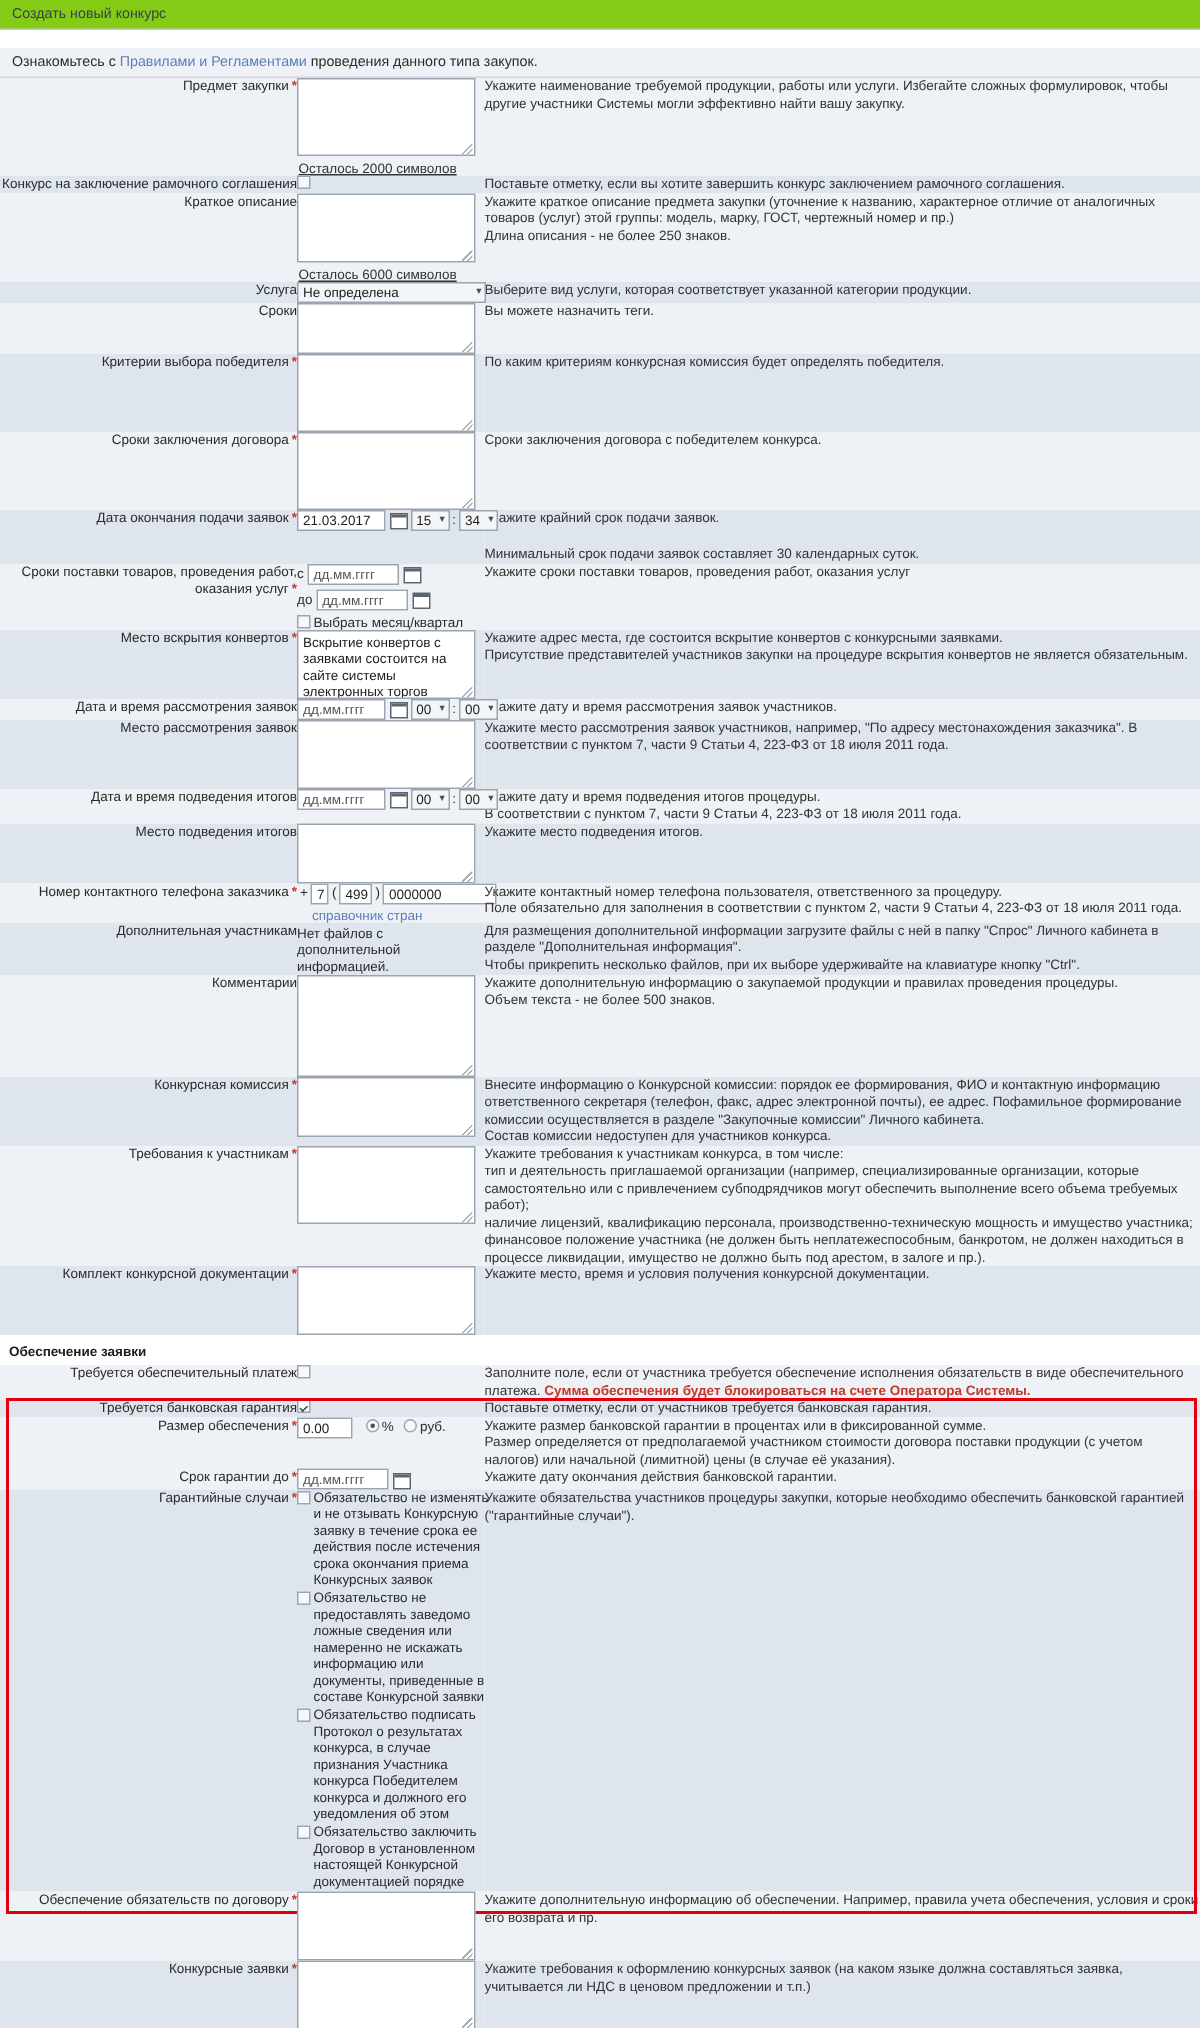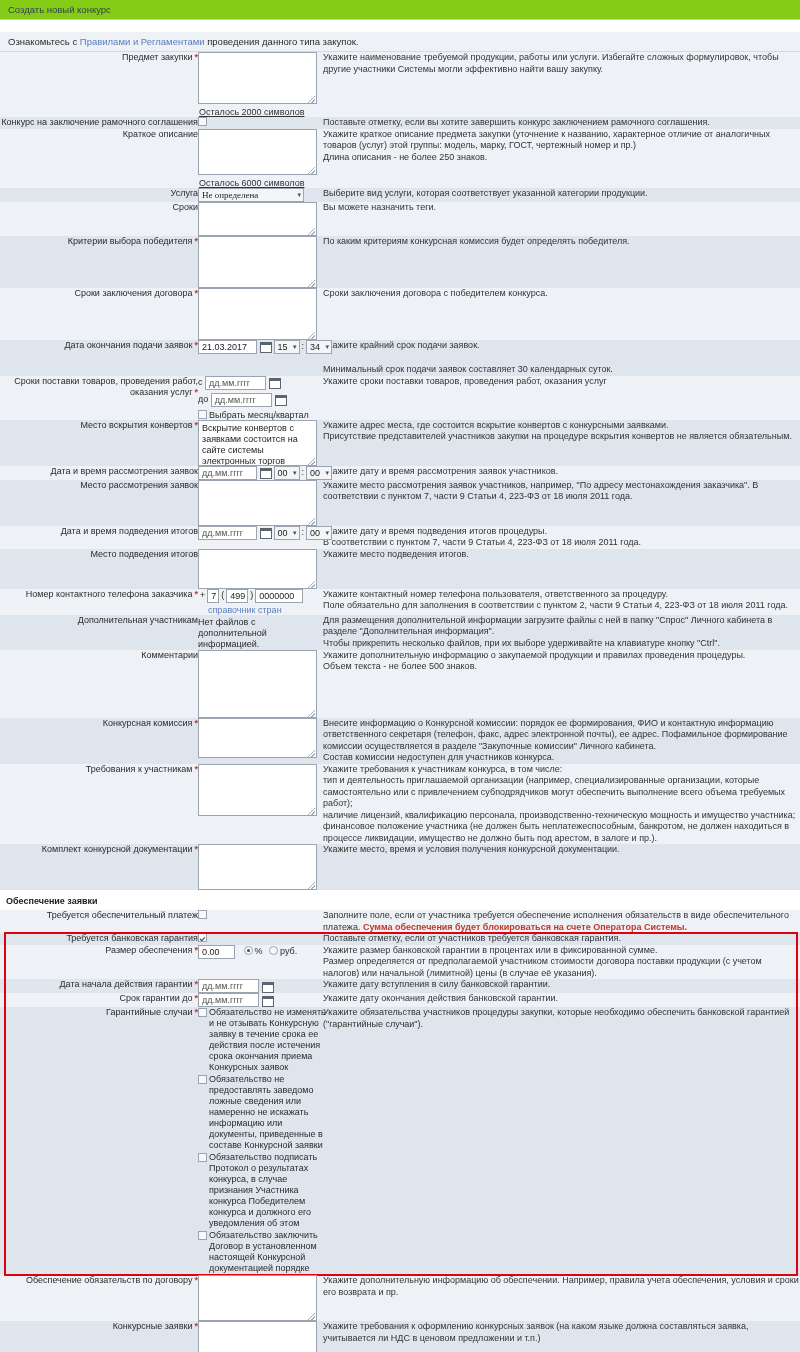--- a/index.html
+++ b/index.html
@@ -95,21 +95,21 @@
     padding:0 13px 0 3px;
     position:relative;
     white-space:nowrap;
     overflow:hidden;
     vertical-align:middle;
   }
   .sel .arw{
     position:absolute;right:2px;top:0;bottom:0;
     display:flex;align-items:center;font-size:7px;color:#44505c;
   }
-  .sel.w125{width:106px;font-family:Liberation Serif, serif;}
+  .sel.w125{width:126px;}
   .sel.w26{width:26px;padding-right:11px;}
 
   .txt{
     box-sizing:border-box;
     height:14px;
     background:#ffffff;
     border:1px solid #9aa5b1;
     font-size:9px;
     color:#1d1d1d;
     padding:0 3px;
@@ -117,21 +117,21 @@
     line-height:12px;
     vertical-align:middle;
     white-space:nowrap;
     overflow:hidden;
   }
   .txt.date{width:59px;}
   .txt.datew{width:61px;}
   .txt.amount{width:37px;}
   .txt.cc{width:12px;}
   .txt.ac{width:22px;}
-  .txt.pn{width:48px;}
+  .txt.pn{width:76px;}
   .ph{color:#555;}
 
   .cal{
     display:inline-block;width:11px;height:11px;vertical-align:middle;
     margin-left:3px;position:relative;
   }
   .cal i{
     position:absolute;left:0;top:1px;width:10px;height:9px;
     border:1px solid #5b6570;background:#fff;display:block;
   }
@@ -421,27 +421,20 @@
         <td class="lbl"><span>Размер обеспечения</span><span class="req">*</span></td>
         <td class="ctl" style="white-space:nowrap">
           <span class="txt amount">0.00</span>
           <span style="margin-left:6px"><span class="rb on"></span><span class="inline" style="margin-left:2px">%</span></span>
           <span style="margin-left:4px"><span class="rb"></span><span class="inline" style="margin-left:2px">руб.</span></span>
         </td>
         <td class="hlp" style="white-space:pre-line">Укажите размер банковской гарантии в процентах или в фиксированной сумме.
 Размер определяется от предполагаемой участником стоимости договора поставки продукции (с учетом налогов) или начальной (лимитной) цены (в случае её указания).</td>
       </tr>
 
-      <tr class="row-b">
-        <td class="lbl"><span>Дата начала действия гарантии</span><span class="req">*</span></td>
-        <td class="ctl" style="white-space:nowrap">
-          <span class="txt datew ph">дд.мм.гггг</span><span class="cal"><i></i></span>
-        </td>
-        <td class="hlp">Укажите дату вступления в силу банковской гарантии.</td>
-      </tr>
 
       <tr class="row-a">
         <td class="lbl"><span>Срок гарантии до</span><span class="req">*</span></td>
         <td class="ctl" style="white-space:nowrap">
           <span class="txt datew ph">дд.мм.гггг</span><span class="cal"><i></i></span>
         </td>
         <td class="hlp">Укажите дату окончания действия банковской гарантии.</td>
       </tr>
 
       <tr class="row-b">

